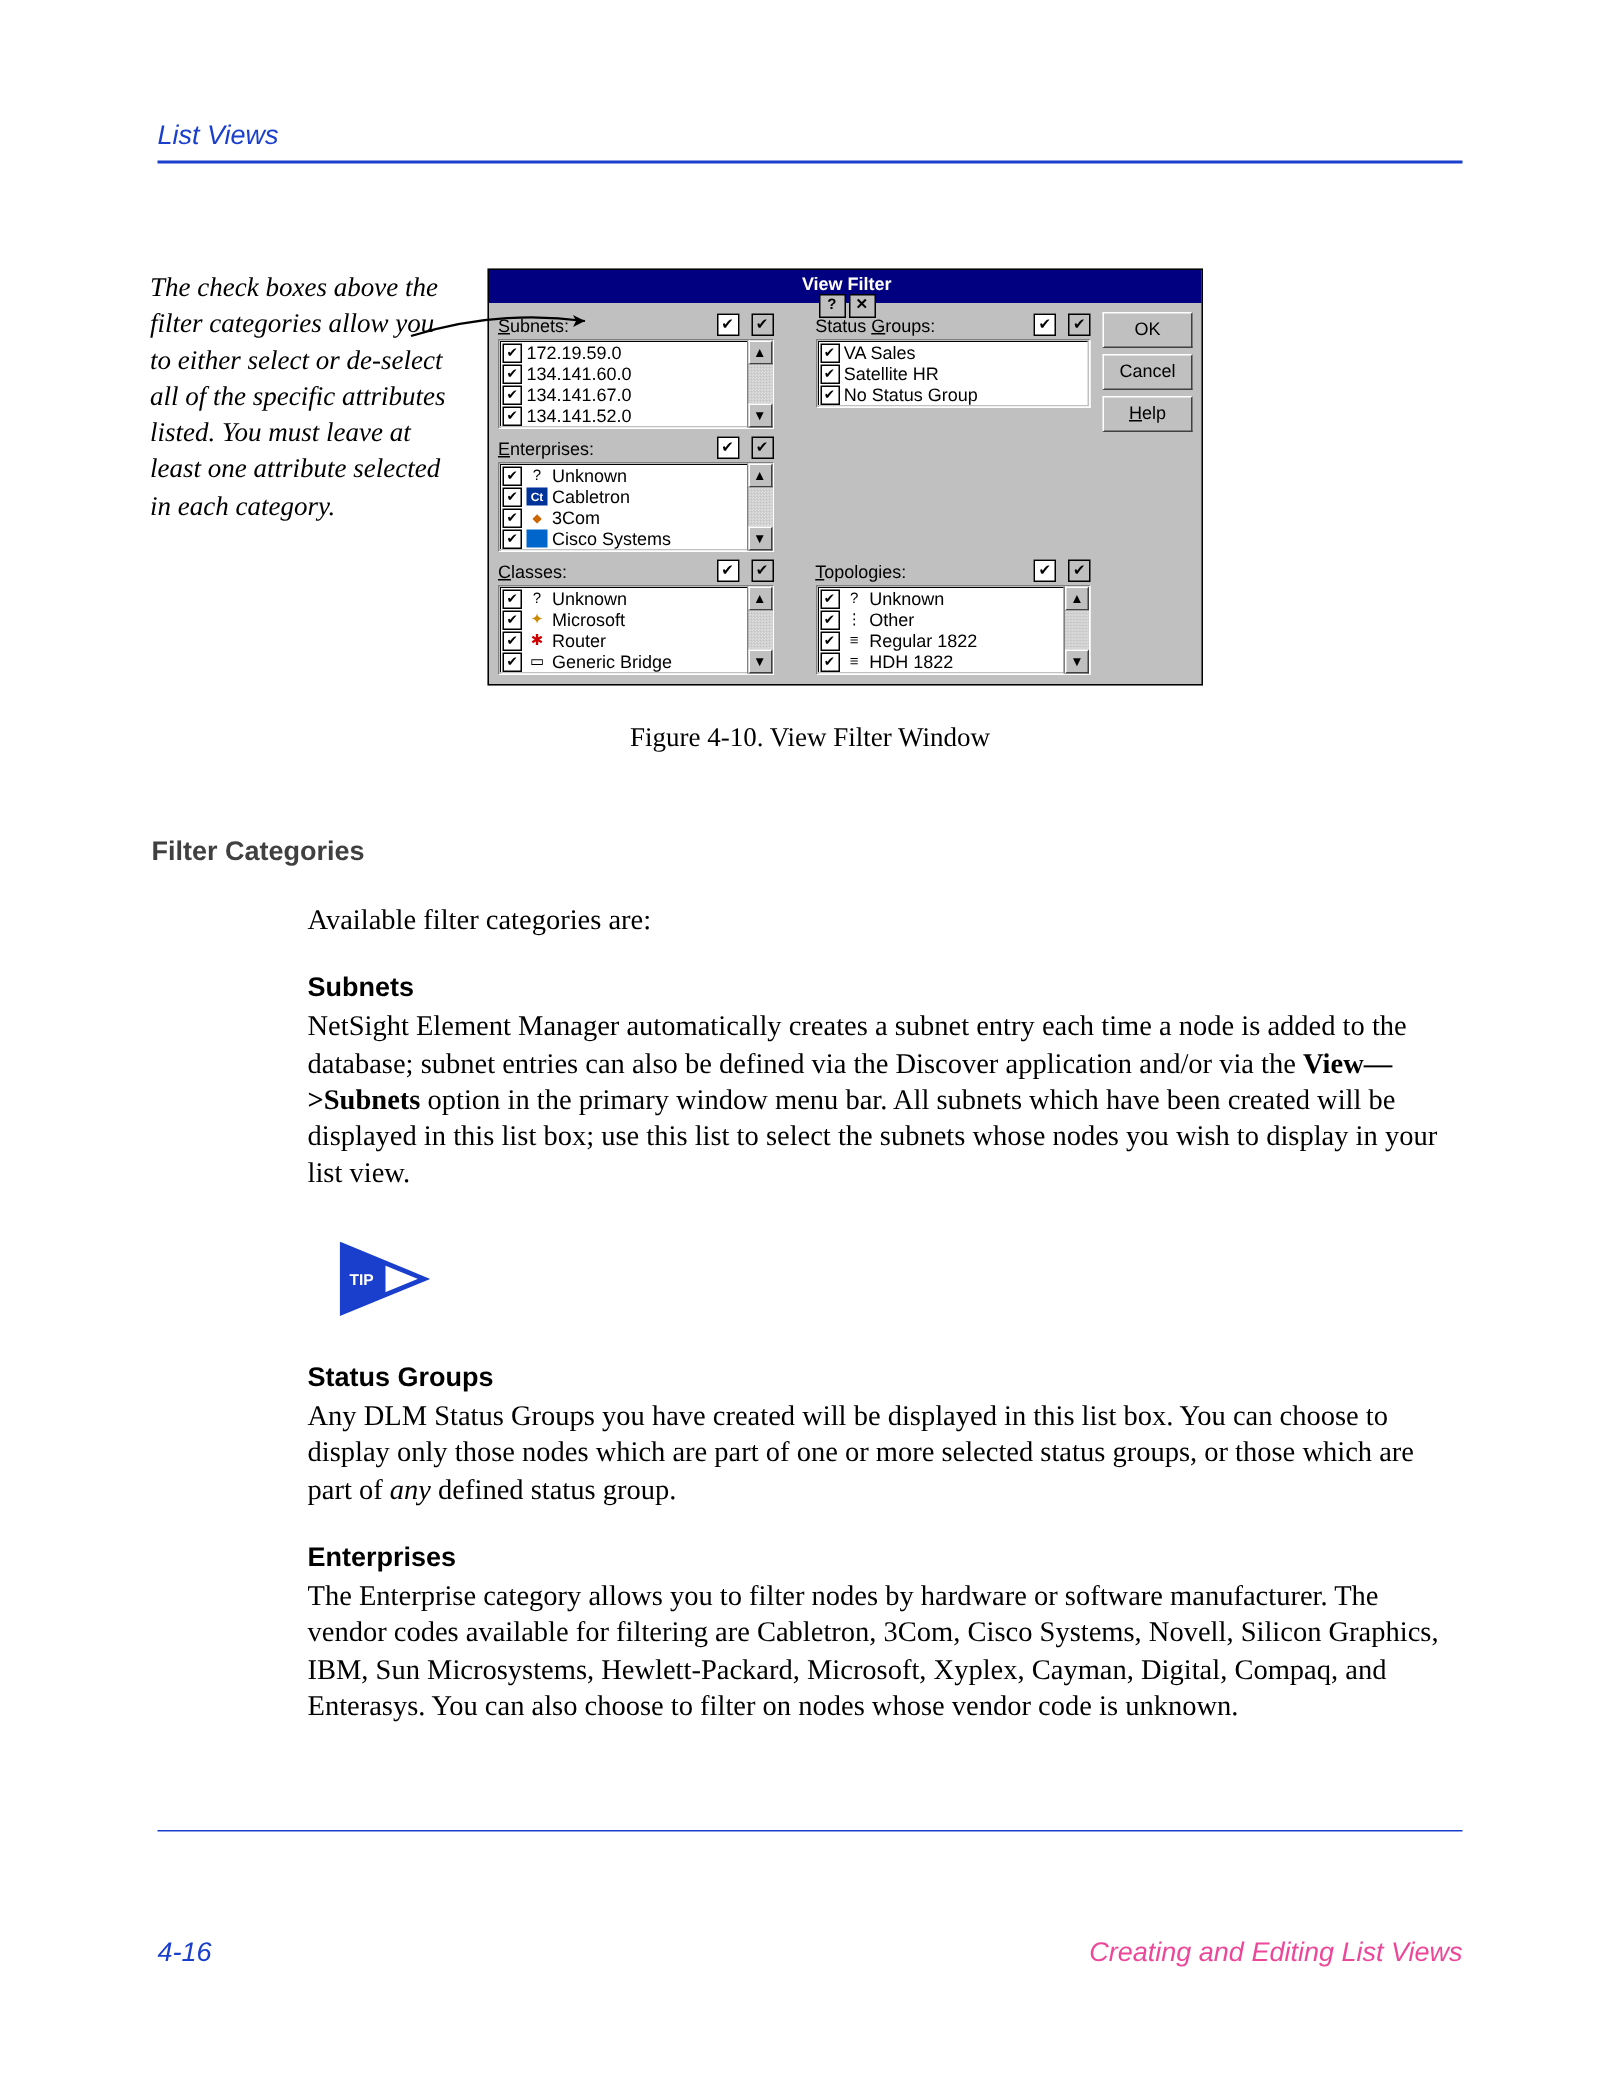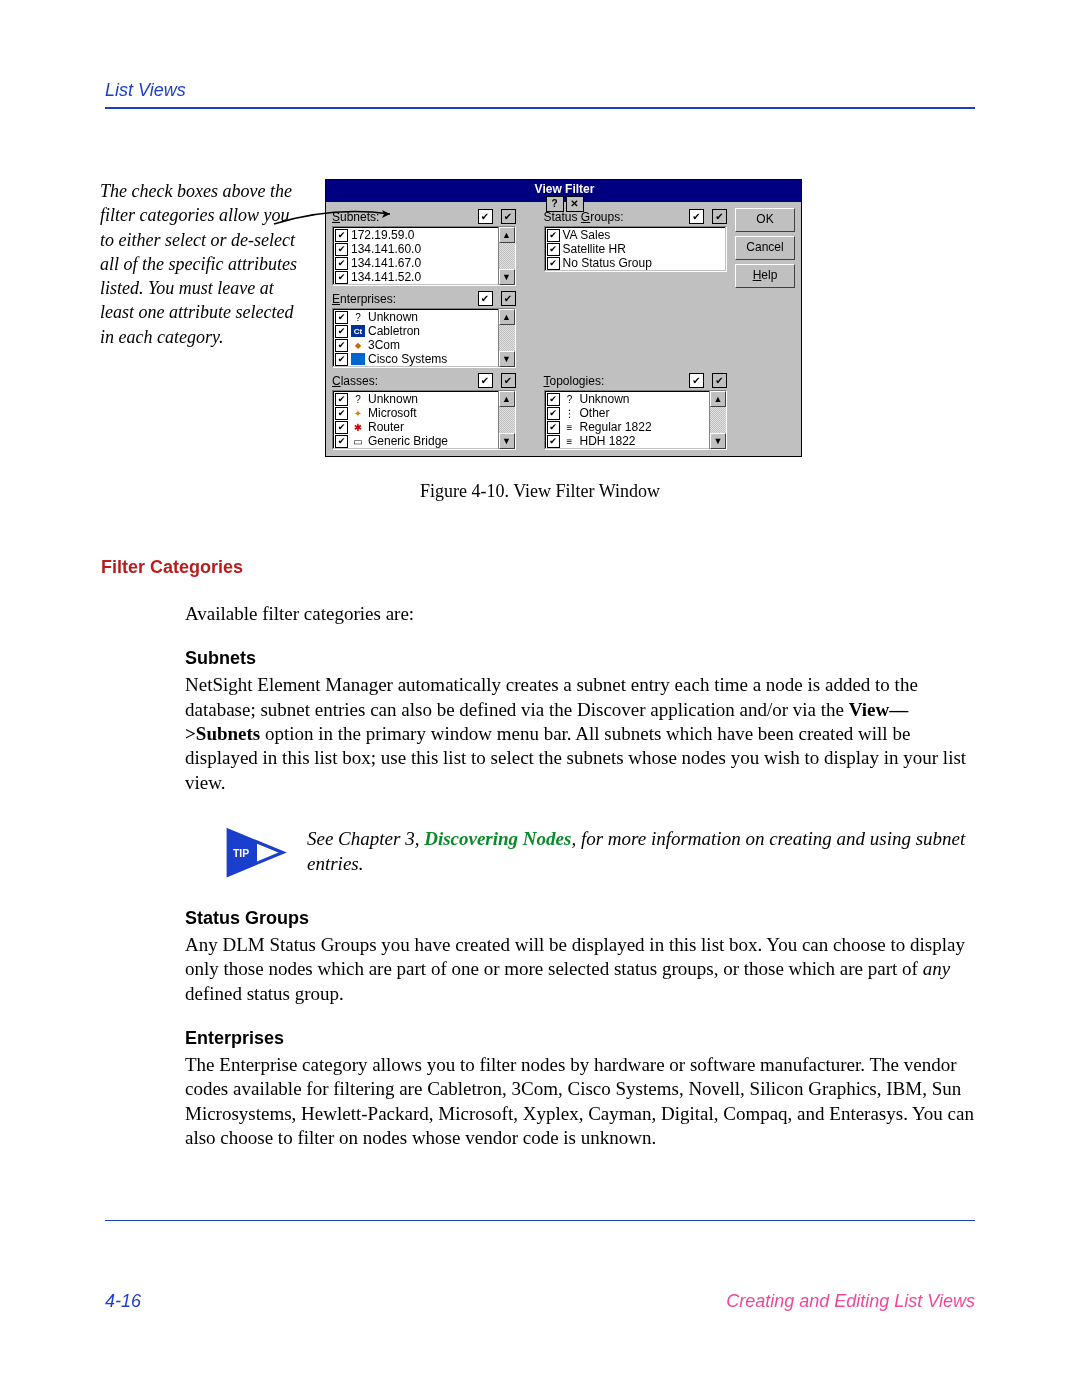--- a/index.html
+++ b/index.html
@@ -213,30 +213,30 @@
     pointer-events: none;
   }
   .fig-caption {
     text-align: center;
     font-size: 18px;
     margin-top: 24px;
     font-family: "Times New Roman", Times, serif;
   }
   
   .section-heading {
-    color: #b91c1c;
+    color: #404040;
     font-family: Arial, Helvetica, sans-serif;
     font-weight: bold;
     font-size: 18px;
     margin-top: 55px;
     margin-bottom: 24px;
     margin-left: -4px;
   }
   .body-indent {
-    margin-left: 80px;
+    margin-left: 100px;
   }
   .para {
     font-size: 19px;
     line-height: 1.28;
     margin: 0 0 20px 0;
   }
   .sub-heading {
     font-family: Arial, Helvetica, sans-serif;
     font-weight: bold;
     font-size: 18px;
@@ -511,23 +511,20 @@
       NetSight Element Manager automatically creates a subnet entry each time a node is added to the database; subnet entries can also be defined via the Discover application and/or via the <b>View—&gt;Subnets</b> option in the primary window menu bar. All subnets which have been created will be displayed in this list box; use this list to select the subnets whose nodes you wish to display in your list view.
     </p>
   </div>
 
   <div class="tip-row">
     <svg class="tip-icon" viewBox="0 0 80 64">
       <polygon points="4,4 72,32 4,60" fill="none" stroke="#1a3fcc" stroke-width="4"></polygon>
       <polygon points="4,4 40,19 40,45 4,60" fill="#1a3fcc"></polygon>
       <text x="10" y="37" fill="#fff" font-family="Arial" font-size="13" font-weight="bold">TIP</text>
     </svg>
-    <div class="tip-text">
-      <span>See Chapter 3, </span><span class="tip-link">Discovering Nodes</span><span>, for more information on creating and using subnet entries.</span>
-    </div>
   </div>
 
   <div class="body-indent">
     <div class="sub-heading">Status Groups</div>
     <p class="para">
       Any DLM Status Groups you have created will be displayed in this list box. You can choose to display only those nodes which are part of one or more selected status groups, or those which are part of <i>any</i> defined status group.
     </p>
 
     <div class="sub-heading">Enterprises</div>
     <p class="para">The Enterprise category allows you to filter nodes by hardware or software manufacturer. The vendor codes available for filtering are Cabletron, 3Com, Cisco Systems, Novell, Silicon Graphics, IBM, Sun Microsystems, Hewlett-Packard, Microsoft, Xyplex, Cayman, Digital, Compaq, and Enterasys. You can also choose to filter on nodes whose vendor code is unknown.</p>

